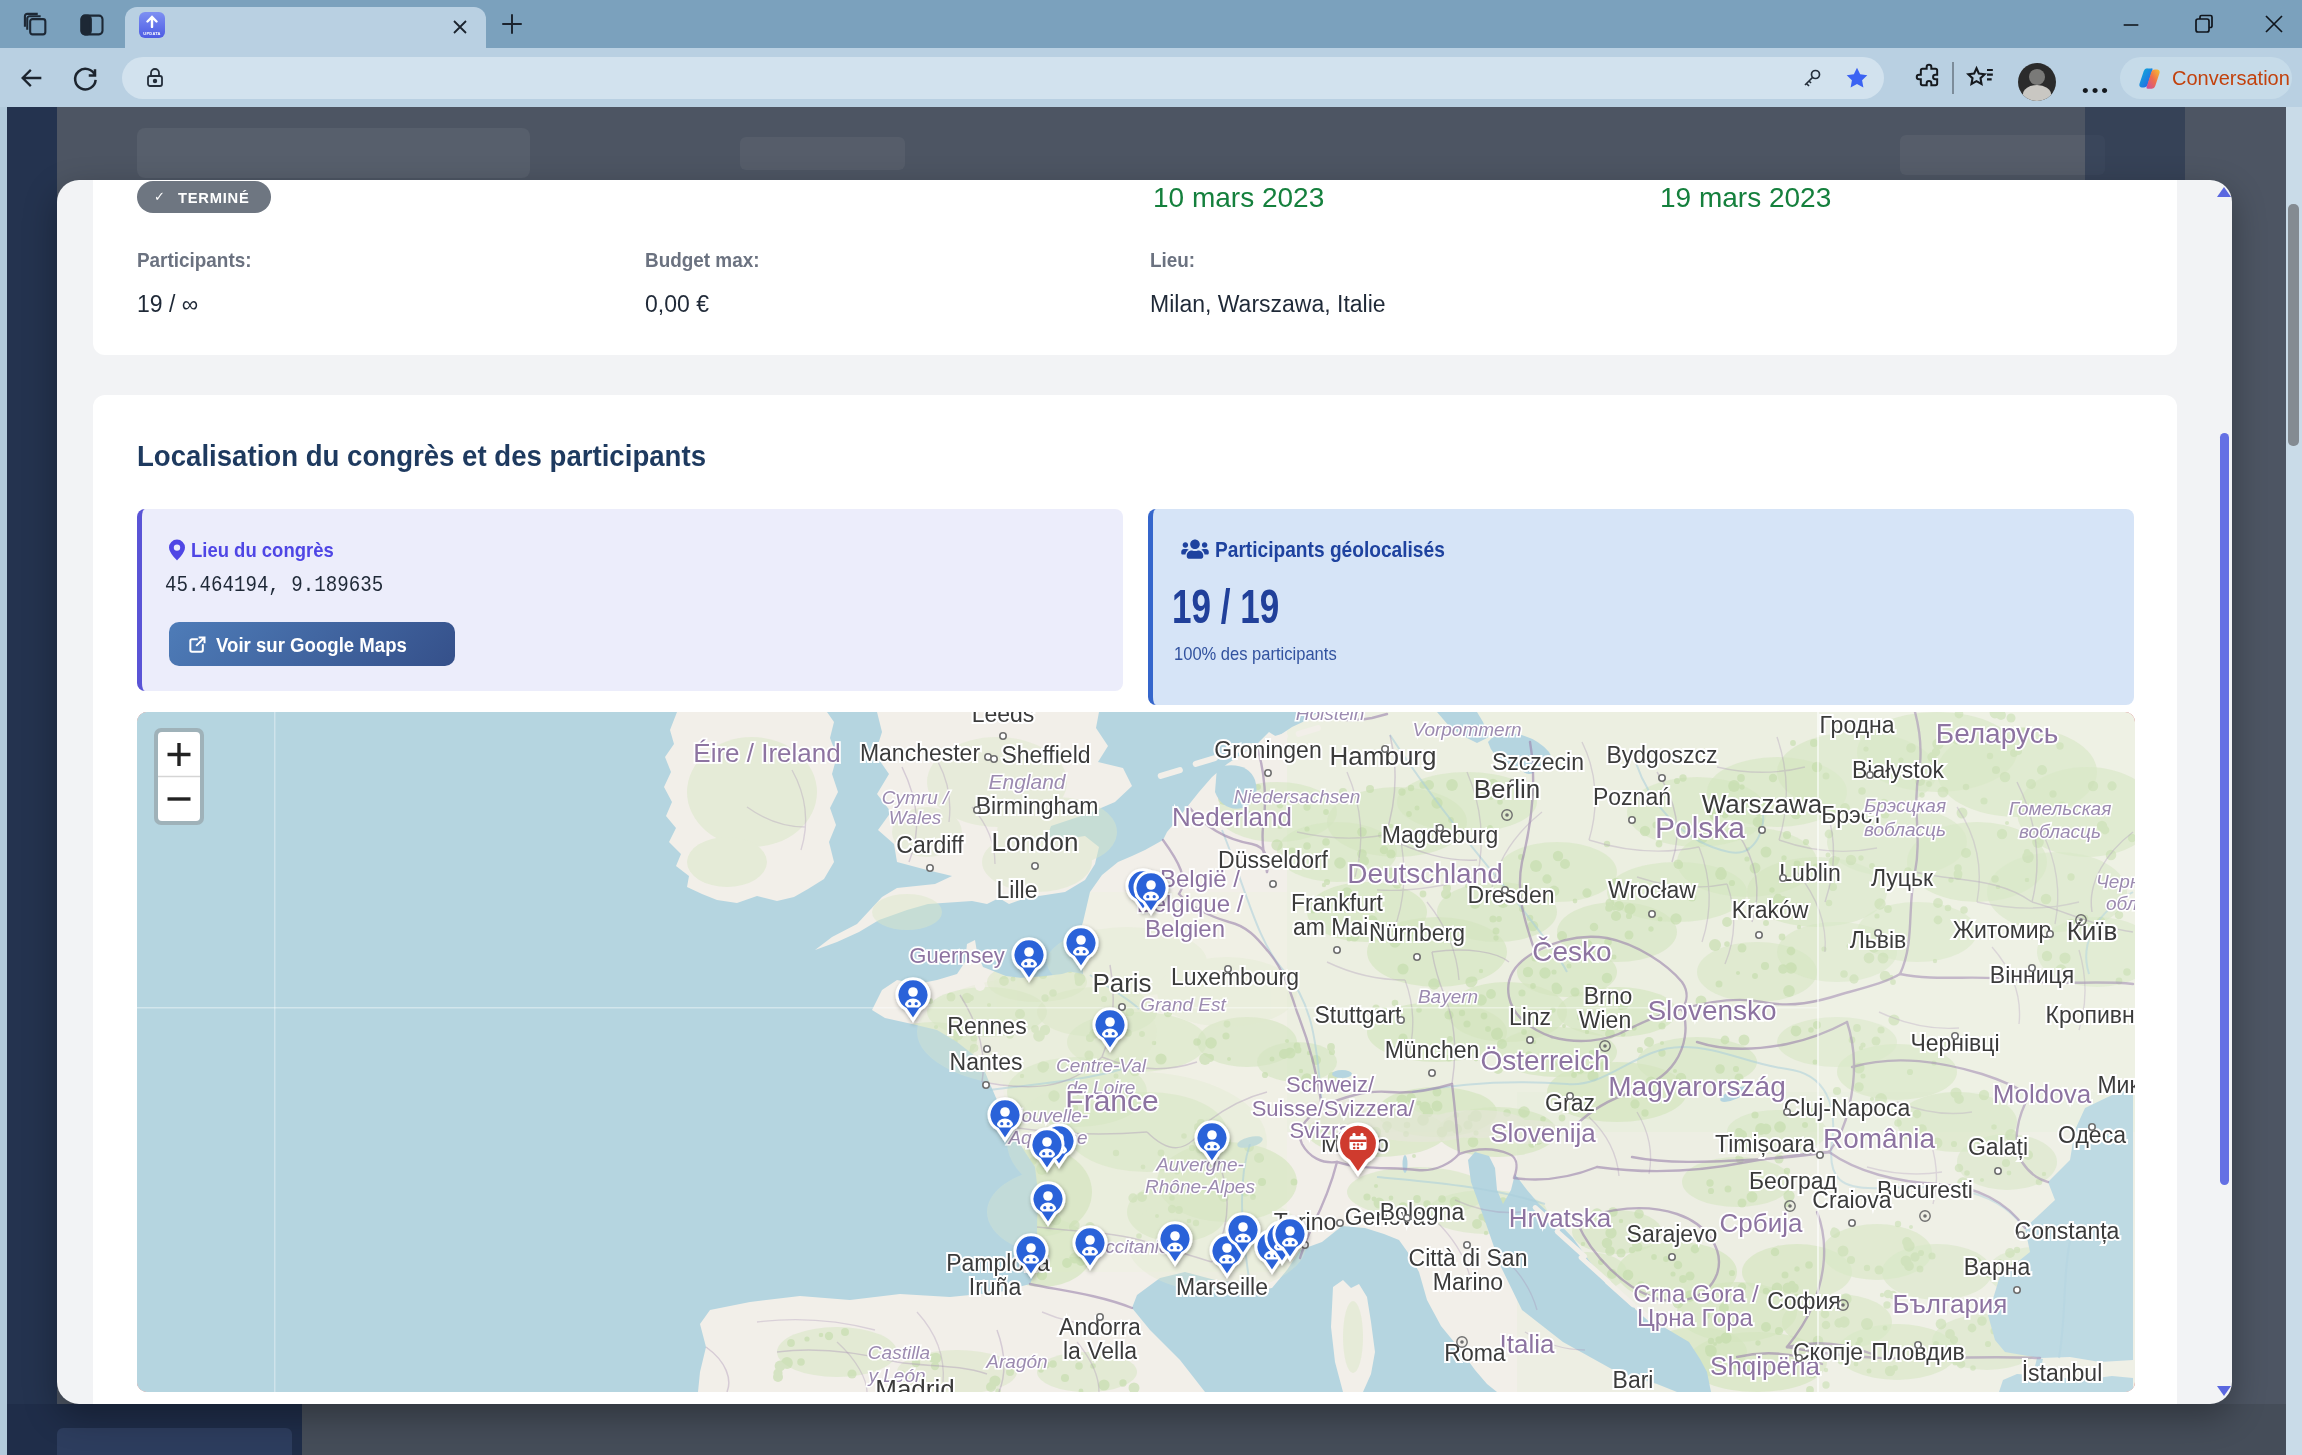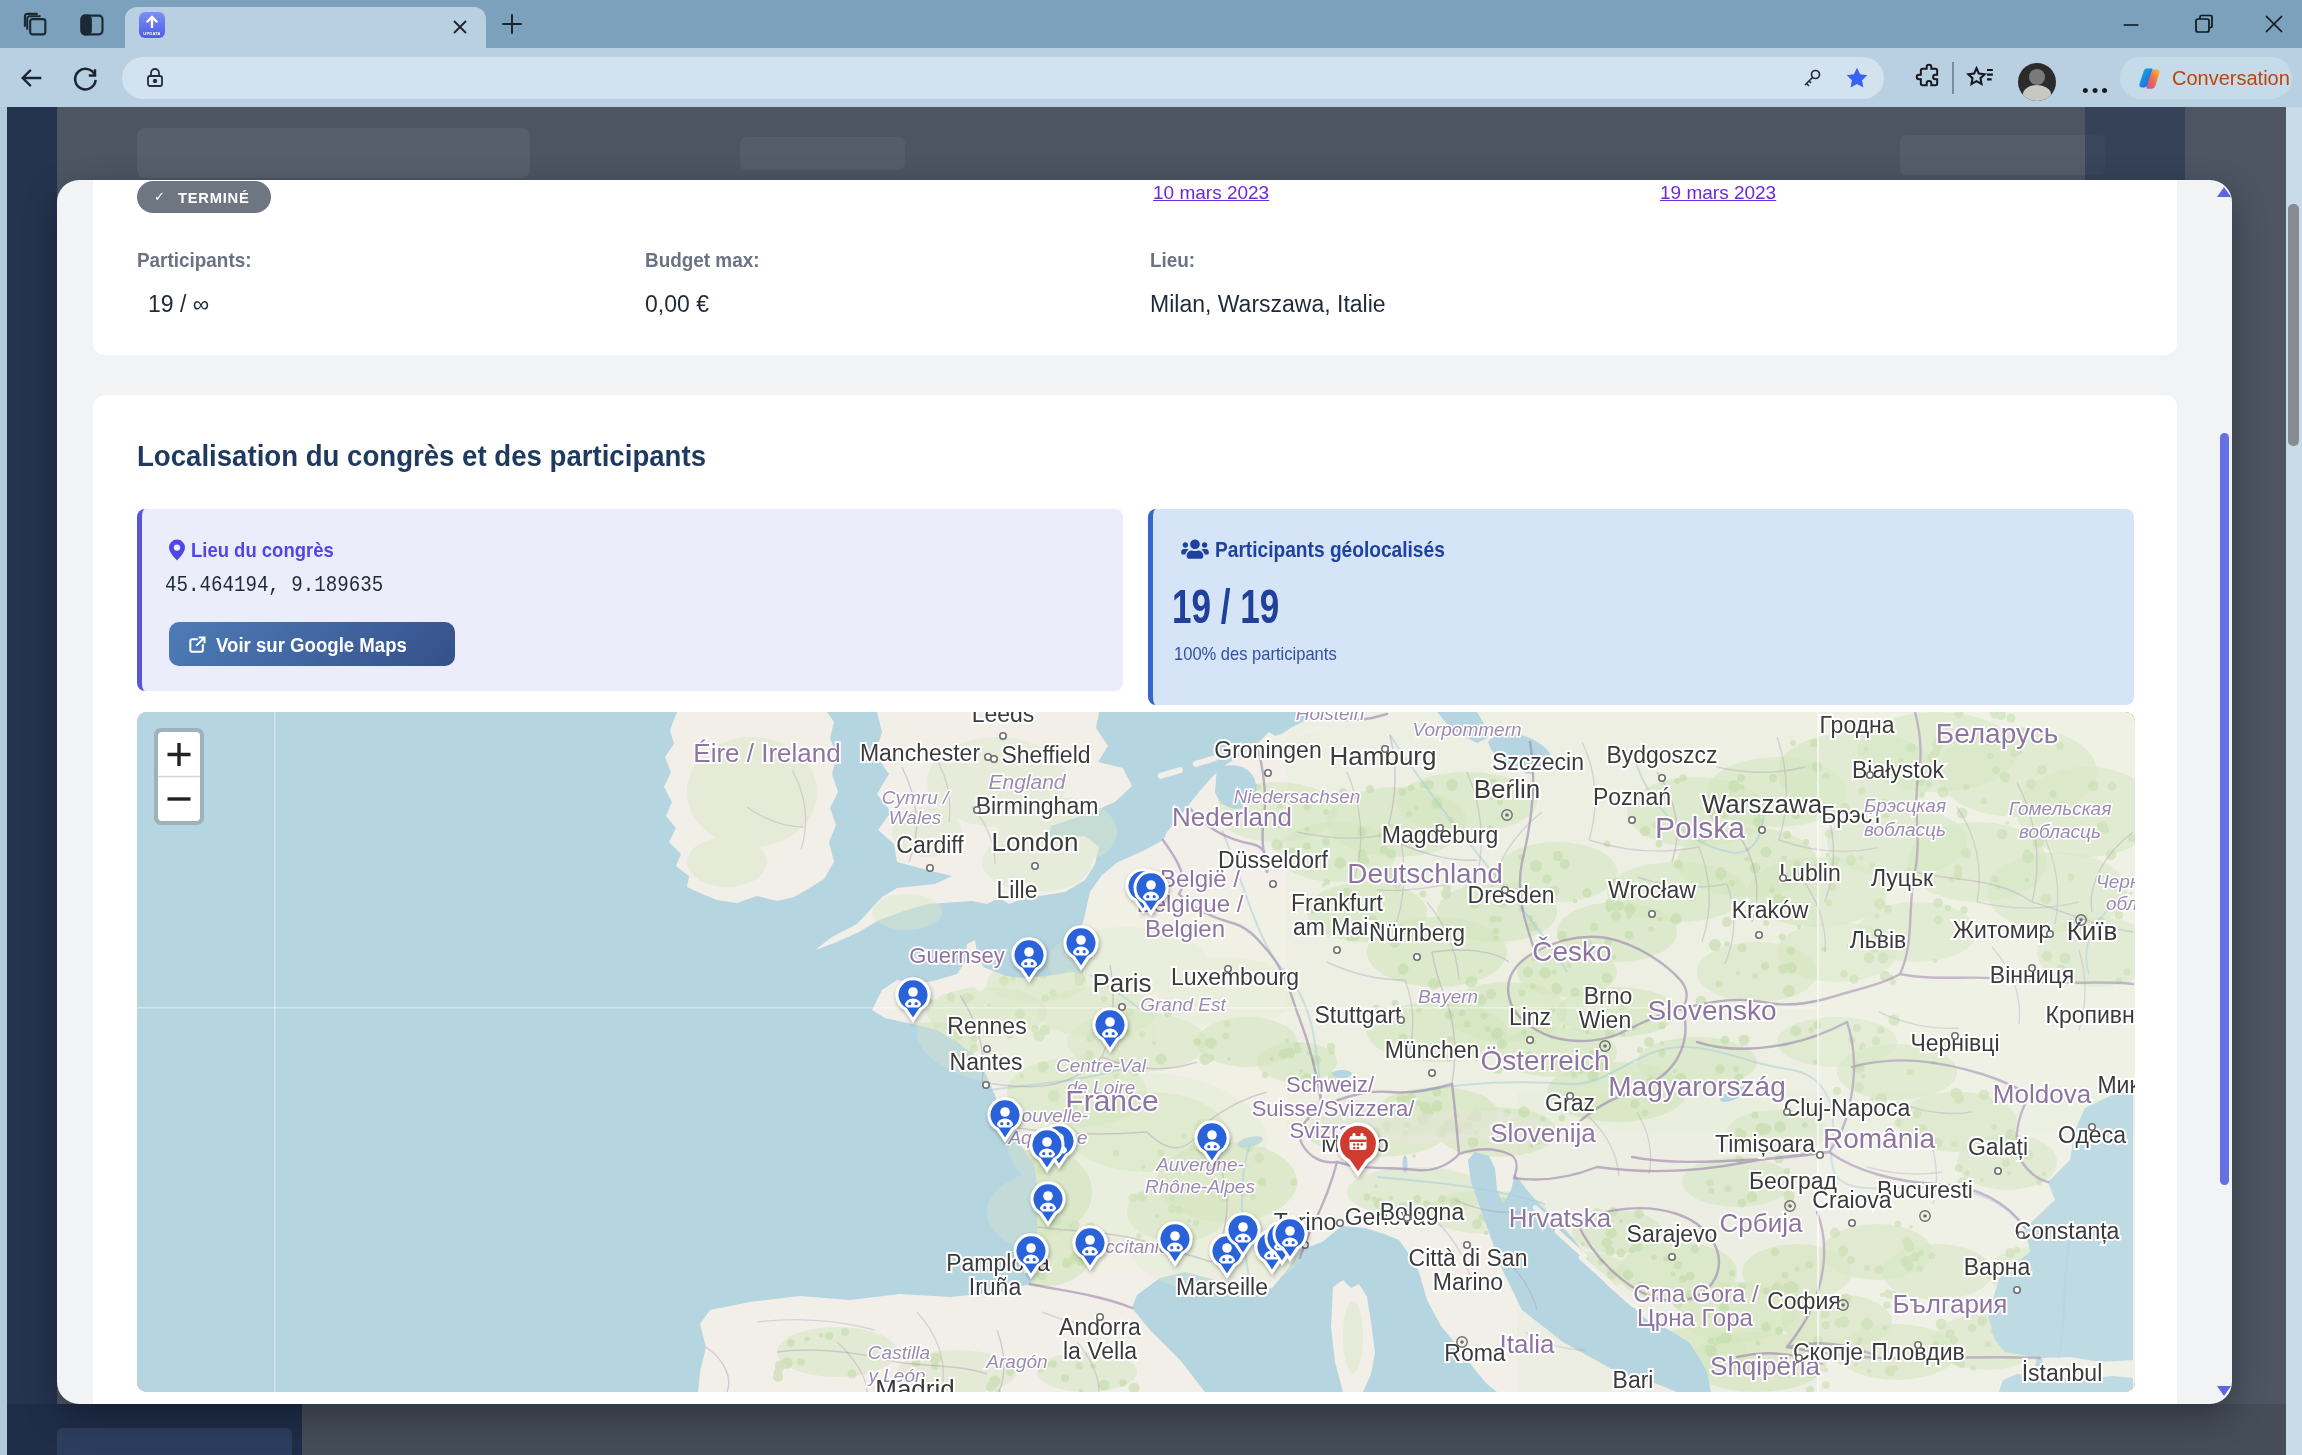--- a/index.html
+++ b/index.html
@@ -29,21 +29,21 @@
   
   #modal { position:absolute; left:57px; top:180px; width:2175px; height:1224px; background:#f2f3f5; border-radius:22px; overflow:hidden; box-shadow:0 12px 34px rgba(0,0,0,.32); }
   .card { position:absolute; background:#fff; border-radius:12px; }
   #card1 { left:36px; top:-40px; width:2084px; height:215px; }
   #card2 { left:36px; top:215px; width:2084px; height:1060px; }
 
   #badge { position:absolute; left:80px; top:1px; width:134px; height:32px; background:#6e7681; border-radius:16px; color:#fff; }
   #badge .chk { position:absolute; left:17px; top:8px; font-size:13px; }
   #badge .t { position:absolute; left:41px; top:8px; font-size:15.5px; font-weight:bold; letter-spacing:0.8px; transform:scaleX(.95); transform-origin:left; }
 
-  .date { position:absolute; top:0px; font-size:19px; color:#6d28d9;text-decoration:underline; }
+  .date { position:absolute; top:0px; font-size:28px; color:#15803d; }
   .glabel { position:absolute; top:65px; font-size:21px; font-weight:bold; color:#6b7280; transform:scaleX(.9); transform-origin:left; }
   .gvalue { position:absolute; top:110px; font-size:23px; color:#1f2937; }
 
   #h2 { position:absolute; left:44px; top:44px; font-size:30px; font-weight:bold; color:#1e3a5f; transform:scaleX(.92); transform-origin:left; white-space:nowrap; }
 
   #lcard { position:absolute; left:44px; top:114px; width:986px; height:182px; background:#ecedfb; border-left:5px solid #5a54d6; border-radius:8px; }
   #lcard .hd { position:absolute; left:49px; top:29px; font-size:21px; font-weight:bold; color:#4f46e5; transform:scaleX(.88); transform-origin:left; }
   #lcard .coords { position:absolute; left:23px; top:64px; font-size:22px; font-family:"Liberation Mono", monospace; color:#1f2937; transform:scaleX(.87); transform-origin:left; }
   #gmbtn { position:absolute; left:27px; top:113px; width:286px; height:44px; background:linear-gradient(135deg,#4e7cb8,#35508a); border-radius:10px; color:#fff; }
   #gmbtn span { position:absolute; left:47px; top:12px; font-size:20px; font-weight:bold; white-space:nowrap; transform:scaleX(.93); transform-origin:left; }
@@ -174,21 +174,21 @@
   <div class="card" id="card1">
     <div id="badge" style="left:44px; top:41px;">
         <span class="chk">✓</span>
         <span class="t">TERMINÉ</span>
       </div>
     <div class="date" style="left:1060px; top:42px;">10 mars 2023</div>
     <div class="date" style="left:1567px; top:42px;">19 mars 2023</div>
     <div class="glabel" style="left:44px; top:108px;">Participants:</div>
     <div class="glabel" style="left:552px; top:108px;">Budget max:</div>
     <div class="glabel" style="left:1057px; top:108px;">Lieu:</div>
-    <div class="gvalue" style="left:55px; top:151px;text-align:right;">19 / ∞</div>
+    <div class="gvalue" style="left:44px; top:151px;text-align:right;">19 / ∞</div>
     <div class="gvalue" style="left:552px; top:151px;">0,00 €</div>
     <div class="gvalue" style="left:1057px; top:151px;">Milan, Warszawa, Italie</div>
   </div>
   <div class="card" id="card2">
     <div id="h2">Localisation du congrès et des participants</div>
     <div id="lcard">
       <svg class="abs" style="left:27px; top:30px;" width="16" height="22" viewBox="0 0 20 26" fill="#4f46e5">
           <path d="M10 0 A10 10 0 0 1 20 10 C20 17 10 26 10 26 C10 26 0 17 0 10 A10 10 0 0 1 10 0 Z M10 6 a4 4 0 1 0 0 8 a4 4 0 0 0 0-8 Z"></path>
         </svg>
       <div class="hd">Lieu du congrès</div>

